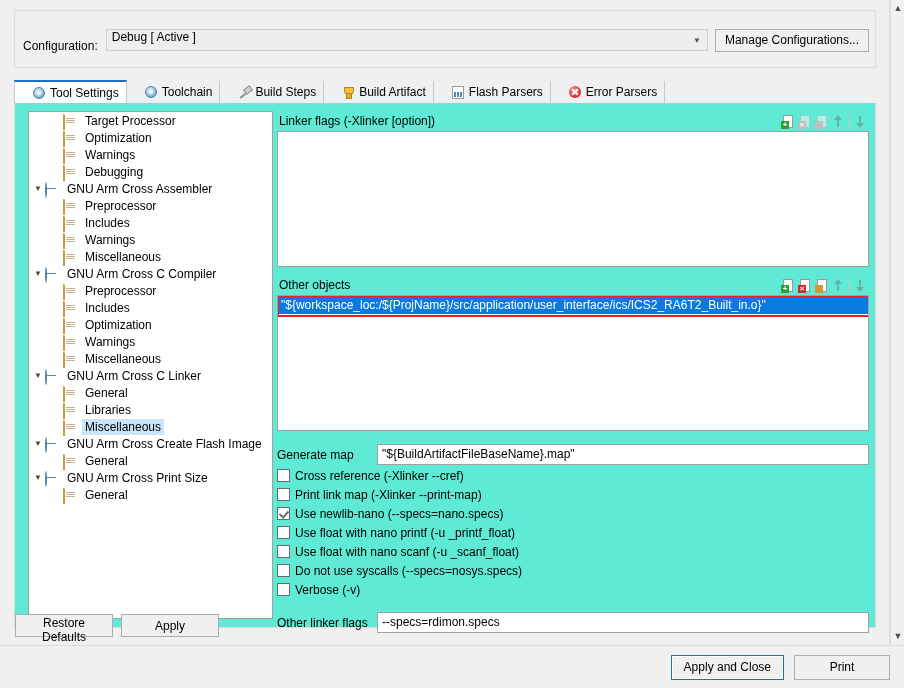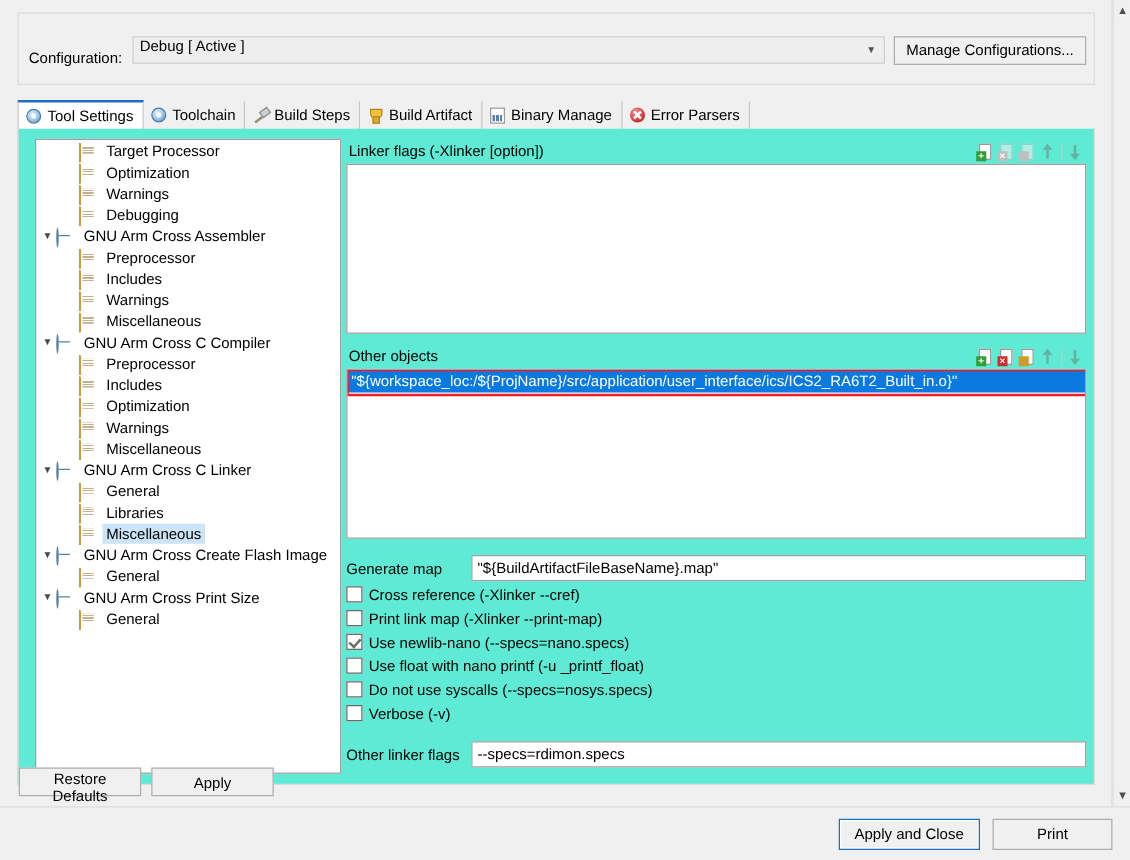--- a/index.html
+++ b/index.html
@@ -111,21 +111,21 @@
     position: absolute;
     left: 14px; top: 80px;
     width: 862px; height: 23px;
     display: flex;
     align-items: flex-end;
   }
   .tab {
     height: 22px;
     display: flex;
     align-items: center;
-    padding: 0 7px 0 5px;
+    padding: 0 7px 0 17px;
     border-right: 1px solid #c8c8c8;
     font-size: 12px;
     white-space: nowrap;
     cursor: default;
     background: transparent;
   }
   .tab.selected {
     background: #ffffff;
     border-top: 2px solid #1a6fc4;
     border-left: 1px solid #c8c8c8;
@@ -568,21 +568,21 @@
       <div class="tab">
         <span class="tab-icon">
             <span class="ic-trophy"></span>
           </span>
         <span>Build Artifact</span>
       </div>
       <div class="tab">
         <span class="tab-icon">
             <span class="ic-binary"></span>
           </span>
-        <span>Binary Manage</span>
+        <span>Flash Parsers</span>
       </div>
       <div class="tab">
         <span class="tab-icon">
             <span class="ic-error"></span>
           </span>
         <span>Error Parsers</span>
       </div>
     </div>
 
     <div id="content-area">
@@ -785,20 +785,24 @@
             <div class="checkbox-row">
               <span class="cbox checked"></span>
               <span>Use newlib-nano (--specs=nano.specs)</span>
             </div>
             <div class="checkbox-row">
               <span class="cbox"></span>
               <span>Use float with nano printf (-u _printf_float)</span>
             </div>
             <div class="checkbox-row">
               <span class="cbox"></span>
+              <span>Use float with nano scanf (-u _scanf_float)</span>
+            </div>
+            <div class="checkbox-row">
+              <span class="cbox"></span>
               <span>Do not use syscalls (--specs=nosys.specs)</span>
             </div>
             <div class="checkbox-row">
               <span class="cbox"></span>
               <span>Verbose (-v)</span>
             </div>
           </div>
 
         <div class="field-row" id="other-flags-row">
           <span class="field-label">Other linker flags</span>

